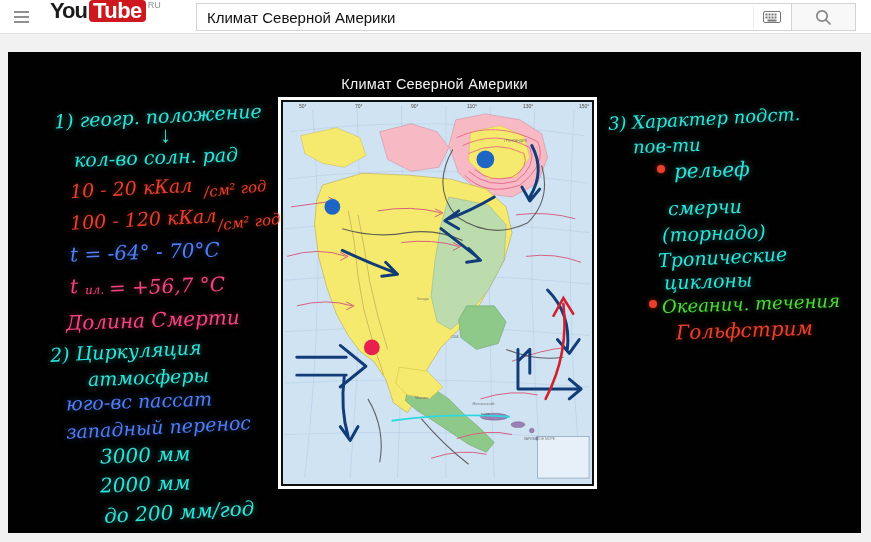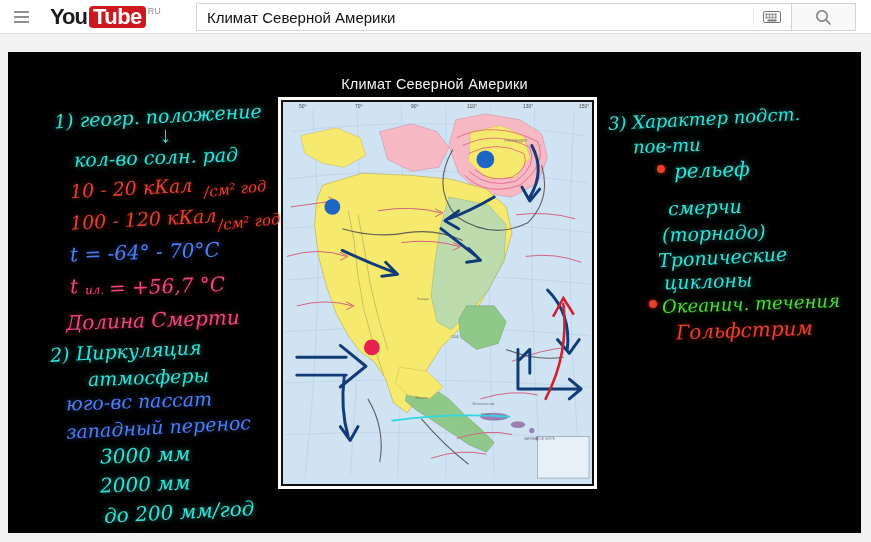--- a/index.html
+++ b/index.html
@@ -14,21 +14,21 @@
 
   
   #yt-header {
     position: absolute;
     left: 0; top: 0;
     width: 871px;
     height: 34px;
     background: #ffffff;
     border-bottom: 1px solid #e2e2e2;
     display: flex;
-    align-items: center;
+    align-items: flex-start;
   }
 
   #hamburger-btn {
     width: 34px; height: 34px;
     margin-left: 4px;
     display: flex; flex-direction: column;
     align-items: center; justify-content: center;
     gap: 3px;
     cursor: pointer;
   }

